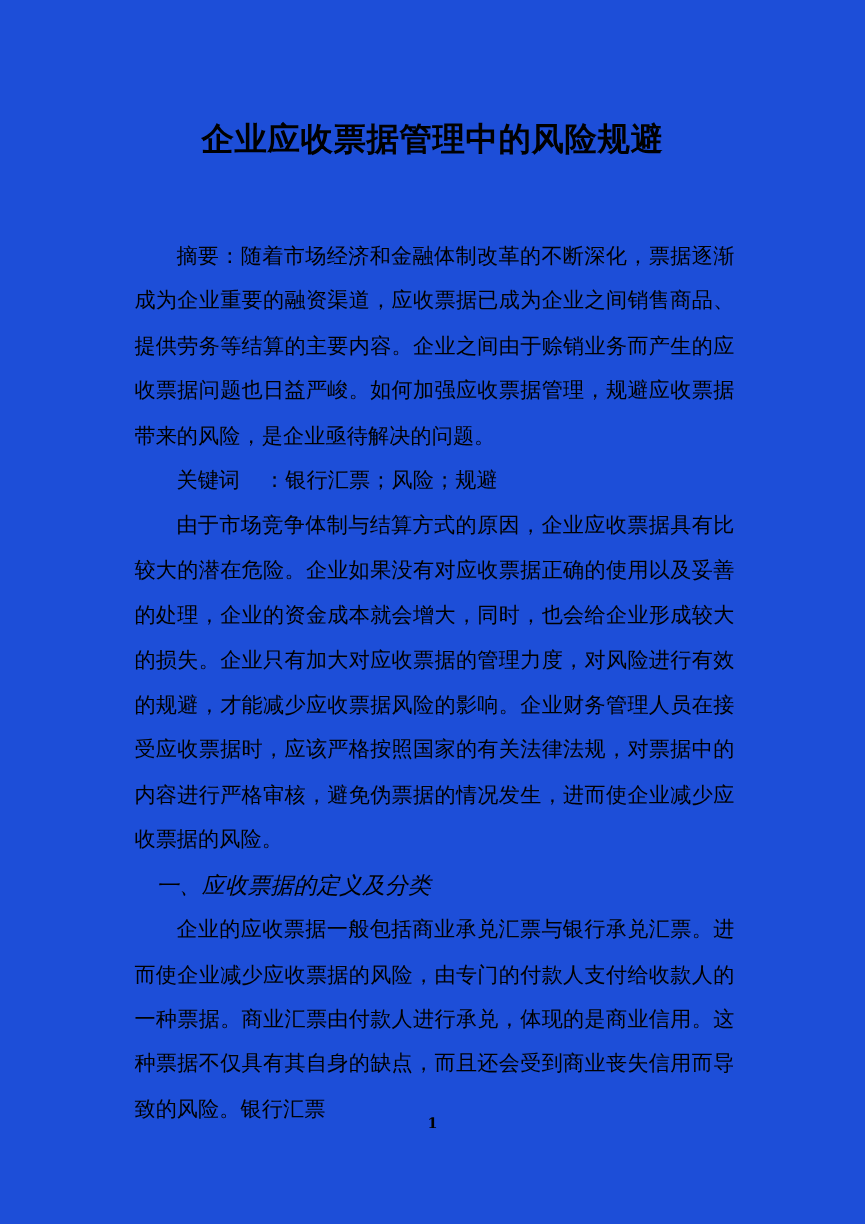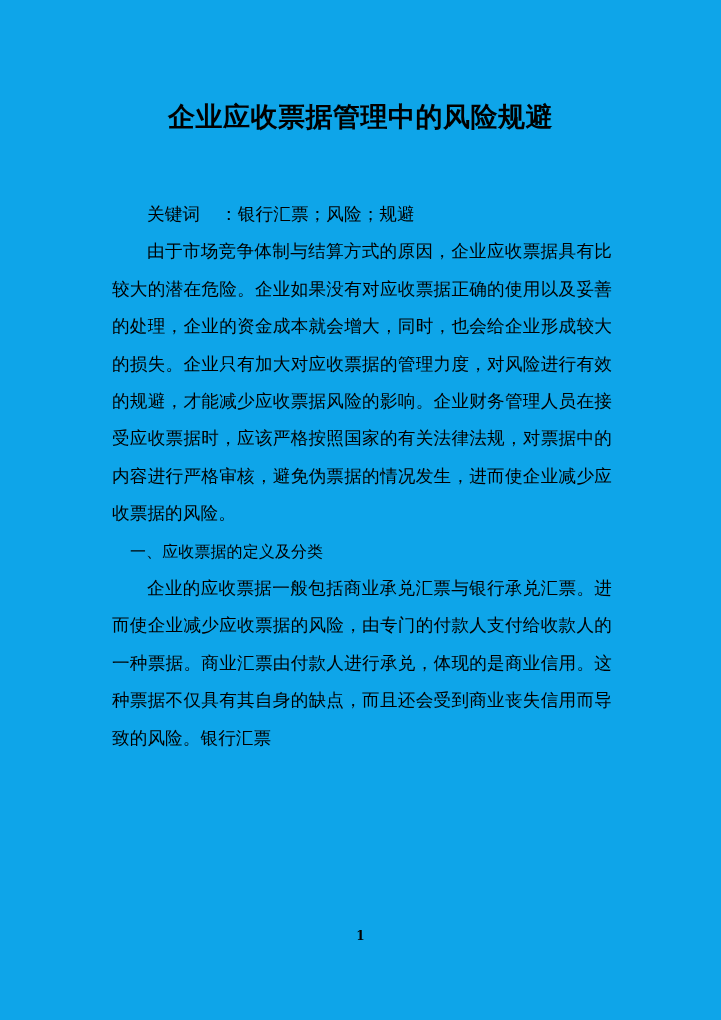--- a/index.html
+++ b/index.html
@@ -17,21 +17,21 @@
     color: #000000;
     -webkit-font-smoothing: antialiased;
   }
 
   .page {
     position: absolute;
     left: 0;
     top: 0;
     width: 721px;
     height: 1020px;
-    background: #0ea5e9;
+    background: #1d4ed8;
   }
 
   
   .doc-title {
     position: absolute;
     left: 0;
     top: 82px;
     width: 721px;
     text-align: center;
     font-size: 27px;
@@ -56,25 +56,26 @@
     text-align: justify;
     text-justify: inter-ideograph;
     margin: 0;
     letter-spacing: 0.1px;
     word-break: break-all;
   }
   .indent-2 { text-indent: 35px; }
 
   
   .section-heading {
-    font-size: 16px;
+    font-size: 19px;
     line-height: 37.4px;
     margin: 0;
     text-indent: 18px;
     letter-spacing: 0.1px;
+    font-style: italic;
   }
 
   .kw-gap {
     display: inline-block;
     width: 20px;
   }
 
   
   .page-number {
     position: absolute;
@@ -91,20 +92,21 @@
 </head>
 <body>
 
 <div class="page">
 
   <h1 class="doc-title">企业应收票据管理中的风险规避</h1>
 
   <div class="body-col">
 
 
+    <p class="para indent-2">摘要：随着市场经济和金融体制改革的不断深化，票据逐渐成为企业重要的融资渠道，应收票据已成为企业之间销售商品、提供劳务等结算的主要内容。企业之间由于赊销业务而产生的应收票据问题也日益严峻。如何加强应收票据管理，规避应收票据带来的风险，是企业亟待解决的问题。</p>
 
     <p class="para indent-2"><span>关键词</span><span class="kw-gap"></span><span>：</span><span>银行汇票；风险；规避</span></p>
 
     <p class="para indent-2">由于市场竞争体制与结算方式的原因，企业应收票据具有比较大的潜在危险。企业如果没有对应收票据正确的使用以及妥善的处理，企业的资金成本就会增大，同时，也会给企业形成较大的损失。企业只有加大对应收票据的管理力度，对风险进行有效的规避，才能减少应收票据风险的影响。企业财务管理人员在接受应收票据时，应该严格按照国家的有关法律法规，对票据中的内容进行严格审核，避免伪票据的情况发生，进而使企业减少应收票据的风险。</p>
 
     <p class="section-heading">一、应收票据的定义及分类</p>
 
     <p class="para indent-2">企业的应收票据一般包括商业承兑汇票与银行承兑汇票。进而使企业减少应收票据的风险，由专门的付款人支付给收款人的一种票据。商业汇票由付款人进行承兑，体现的是商业信用。这种票据不仅具有其自身的缺点，而且还会受到商业丧失信用而导致的风险。银行汇票</p>
 
   </div>

